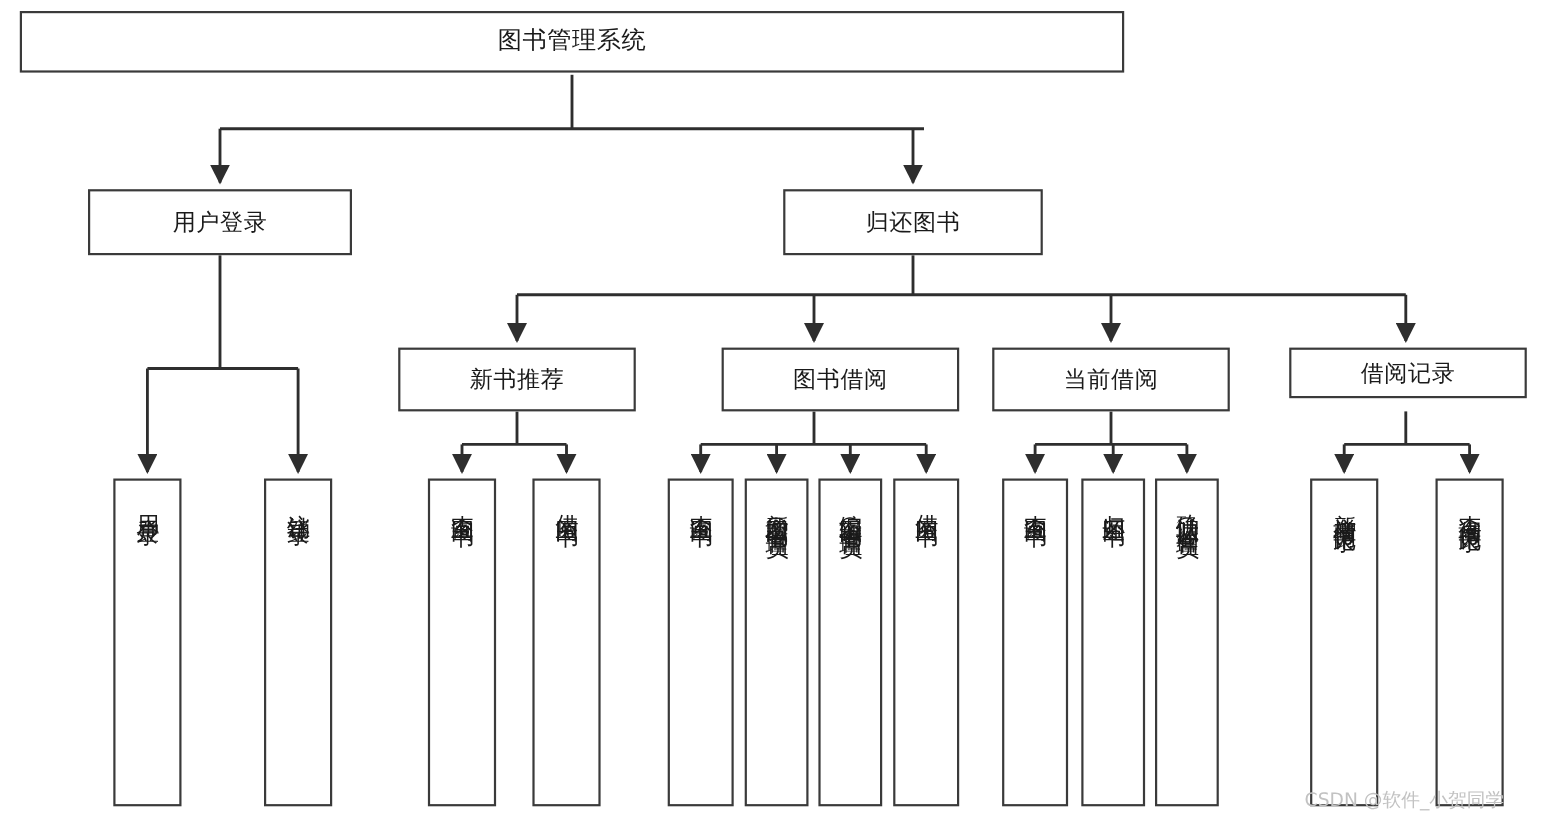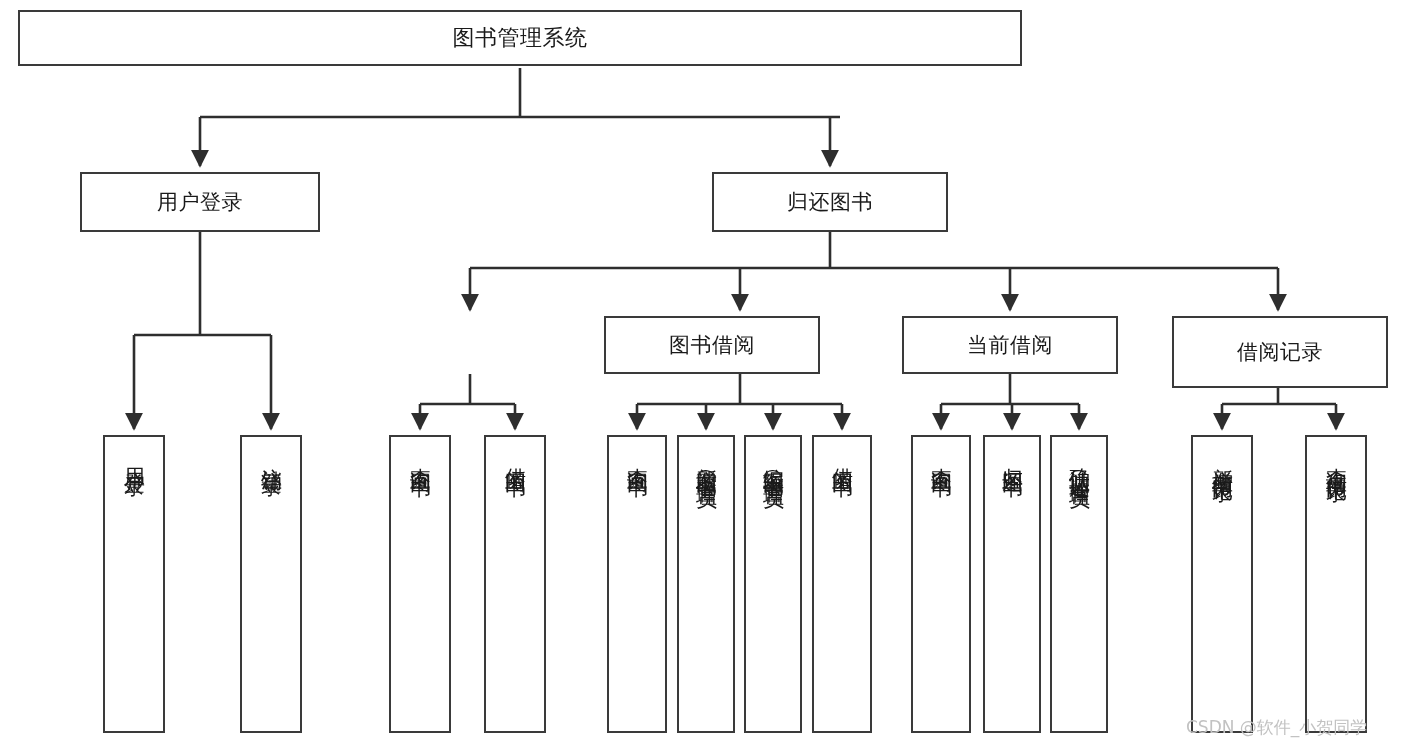--- a/index.html
+++ b/index.html
@@ -133,27 +133,30 @@
     <span class="label">图书管理系统</span>
   </div>
 
   <div class="node horiz" style="left:80px; top:172px; width:240px; height:60px;">
     <span class="label">用户登录</span>
   </div>
   <div class="node horiz" style="left:712px; top:172px; width:236px; height:60px;">
     <span class="label">归还图书</span>
   </div>
 
-  <div class="node horiz" style="left:604px; top:316px; width:216px; height:58px;">
+  <div class="node horiz" style="left:362px; top:316px; width:216px; height:58px;">
+    <span class="label">新书推荐</span>
+  </div>
+  <div class="node horiz" style="left:656px; top:316px; width:216px; height:58px;">
     <span class="label">图书借阅</span>
   </div>
   <div class="node horiz" style="left:902px; top:316px; width:216px; height:58px;">
     <span class="label">当前借阅</span>
   </div>
-  <div class="node horiz" style="left:1172px; top:316px; width:216px; height:72px;">
+  <div class="node horiz" style="left:1172px; top:316px; width:216px; height:46px;">
     <span class="label">借阅记录</span>
   </div>
 
   <div class="node vert" style="left:103px; top:435px; width:62px; height:298px;">
     <span class="label">用户登录</span>
   </div>
   <div class="node vert" style="left:240px; top:435px; width:62px; height:298px;">
     <span class="label">注销登录</span>
   </div>
 

